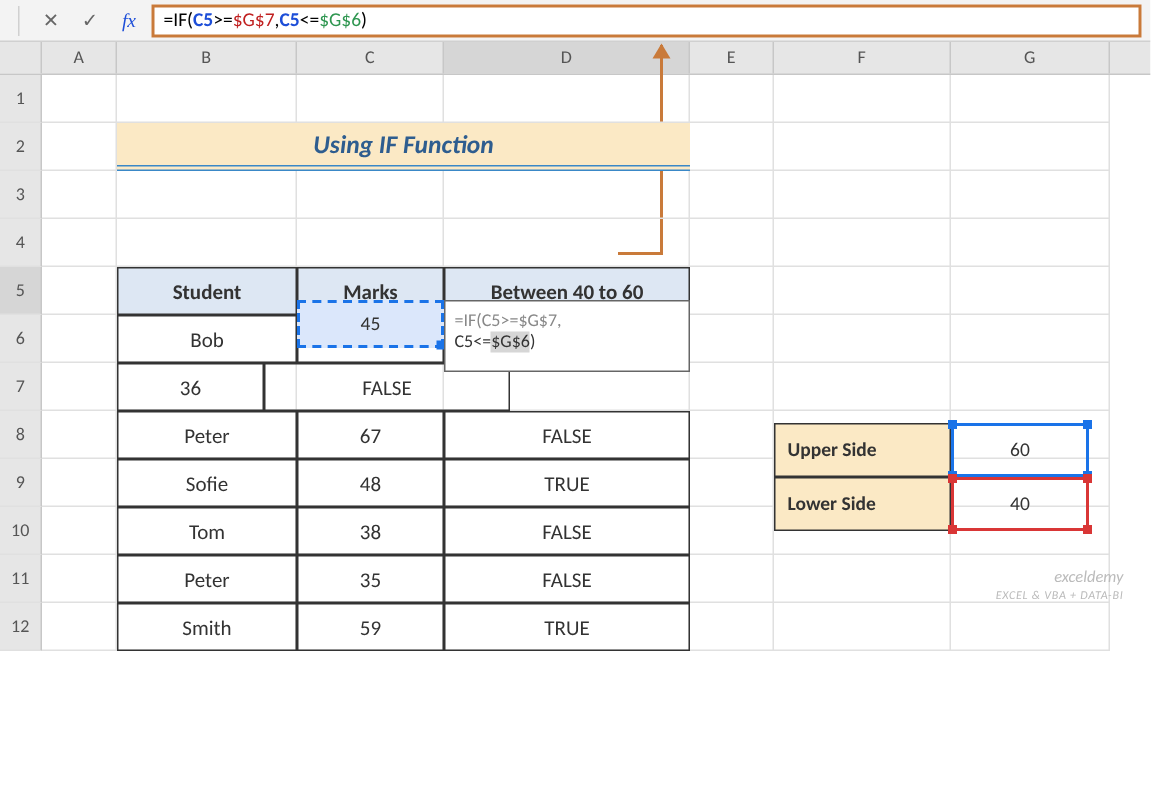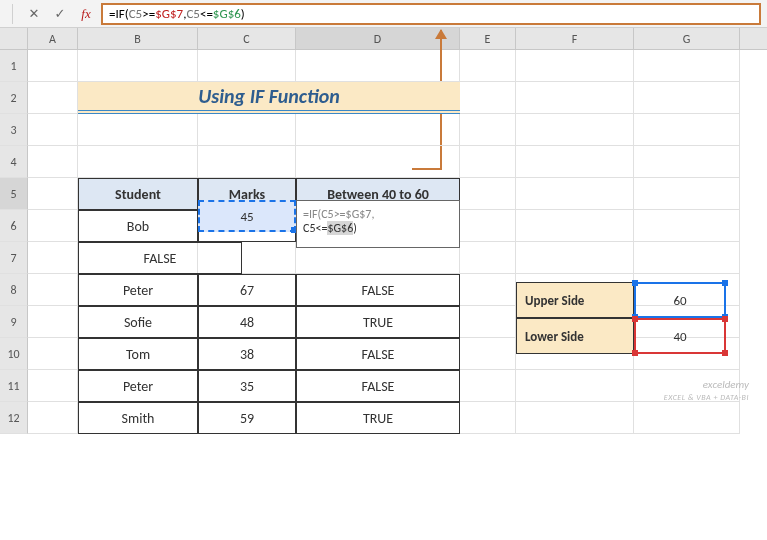--- a/index.html
+++ b/index.html
@@ -5,24 +5,24 @@
 * { box-sizing: border-box; margin: 0; padding: 0; }
 body { font-family: Calibri, Arial, sans-serif; font-size: 13px; background: #fff; color: #333; user-select: none; }
 .container { width: 767px; height: 540px; position: relative; overflow: hidden; }
 
 
 .top-row { display: flex; align-items: center; height: 28px; border-bottom: 1px solid #d0d0d0; background: #f3f3f3; padding: 2px 6px; gap: 4px; }
 .namebox { width: 92px; height: 22px; border: 1px solid #c0c0c0; background: #fff; display: flex; align-items: center; padding: 0 6px; font-size: 12px; }
 .namebox .chev { margin-left: auto; color: #888; font-size: 10px; }
 .fb-sep { width: 1px; height: 20px; background: #d0d0d0; margin: 0 6px; }
 .fb-btn { width: 22px; height: 22px; display: flex; align-items: center; justify-content: center; color: #666; }
-.fb-fx { font-style: italic; font-family: 'Times New Roman', serif; font-size: 13px; color: #b91c1c; }
+.fb-fx { font-style: italic; font-family: 'Times New Roman', serif; font-size: 13px; color: #1d4ed8; }
 .formula-input { flex: 1; height: 22px; border: 2px solid #c97a3a; background: #fff; padding: 0 6px; display: flex; align-items: center; font-size: 13px; color: #222; }
 .formula-input .tok-black { color: #000; }
-.formula-input .tok-blue { color: #737373; }
+.formula-input .tok-blue { color: #1d4ed8; font-weight: bold; }
 .formula-input .tok-green { color: #2e9650; }
 .formula-input .tok-red { color: #c02020; }
 
 
 .arrow { position: absolute; width: 2px; background: #c97a3a; left: 440px; top: 30px; height: 140px; }
 .arrow::before { content:''; position:absolute; top:-1px; left:-5px; border-left:6px solid transparent; border-right:6px solid transparent; border-bottom:10px solid #c97a3a; }
 .arrow .horiz { position:absolute; bottom:0; left:-28px; width:28px; height:2px; background:#c97a3a; }
 
 
 .col-headers { display: flex; height: 22px; background: #e6e6e6; border-bottom: 1px solid #c7c7c7; }
@@ -39,21 +39,21 @@
 
 
 .grid { position: relative; }
 .row { display: flex; height: 32px; }
 .row-head { width: 28px; border-right: 1px solid #c7c7c7; border-bottom: 1px solid #e0e0e0; background: #e6e6e6; text-align: center; line-height: 32px; font-size: 12px; color: #555; }
 .row-head.active { background: #d6d6d6; }
 .cell { border-right: 1px solid #e0e0e0; border-bottom: 1px solid #e0e0e0; display: flex; align-items: center; justify-content: center; padding: 0 4px; }
 .row .cell.cA { width:50px; } .row .cell.cB { width:120px; } .row .cell.cC { width:98px; } .row .cell.cD { width:164px; } .row .cell.cE { width:56px; } .row .cell.cF { width:118px; } .row .cell.cG { width:106px; }
 
 
-.title-cell { position:absolute; left:78px; top:32px; width:382px; height:32px; background:#fbe9c5; border-bottom:4px double #3a88c7; display:flex; align-items:center; justify-content:center; font-weight:bold; font-size:20px; font-style:italic; color:#2e5d8f; }
+.title-cell { position:absolute; left:78px; top:32px; width:382px; height:32px; background:#fbe9c5; border-bottom:4px double #3a88c7; display:flex; align-items:center; justify-content:center; font-weight:bold; font-size:17px; font-style:italic; color:#2e5d8f; }
 
 
 .data-table { position:absolute; left:78px; top:128px; width:382px; }
 .dt-row { display:flex; height:32px; }
 .dt-cell { border:1px solid #333; display:flex; align-items:center; justify-content:center; font-size:14px; }
 .dt-cell.h { background:#dde7f3; font-weight:bold; }
 .dt-b { width:120px; } .dt-c { width:98px; } .dt-d { width:164px; }
 
 
 .sel-c5 { position:absolute; left:198px; top:150px; width:98px; height:32px; border:2px solid #1a73e8; background:#dbe7fb; display:flex; align-items:center; justify-content:center; z-index:3; }
@@ -249,20 +249,21 @@
         <div class="dt-cell dt-c h">Marks</div>
         <div class="dt-cell dt-d h">Between 40 to 60</div>
       </div>
       <div id="dt-body">
           <div class="dt-row">
             <div class="dt-cell dt-b">Bob</div>
             <div class="dt-cell dt-c"></div>
             <div class="dt-cell dt-d"></div>
           </div>
           <div class="dt-row">
+            <div class="dt-cell dt-c">36</div>
             <div class="dt-cell dt-d">FALSE</div>
           </div>
           <div class="dt-row">
             <div class="dt-cell dt-b">Peter</div>
             <div class="dt-cell dt-c">67</div>
             <div class="dt-cell dt-d">FALSE</div>
           </div>
           <div class="dt-row">
             <div class="dt-cell dt-b">Sofie</div>
             <div class="dt-cell dt-c">48</div>

